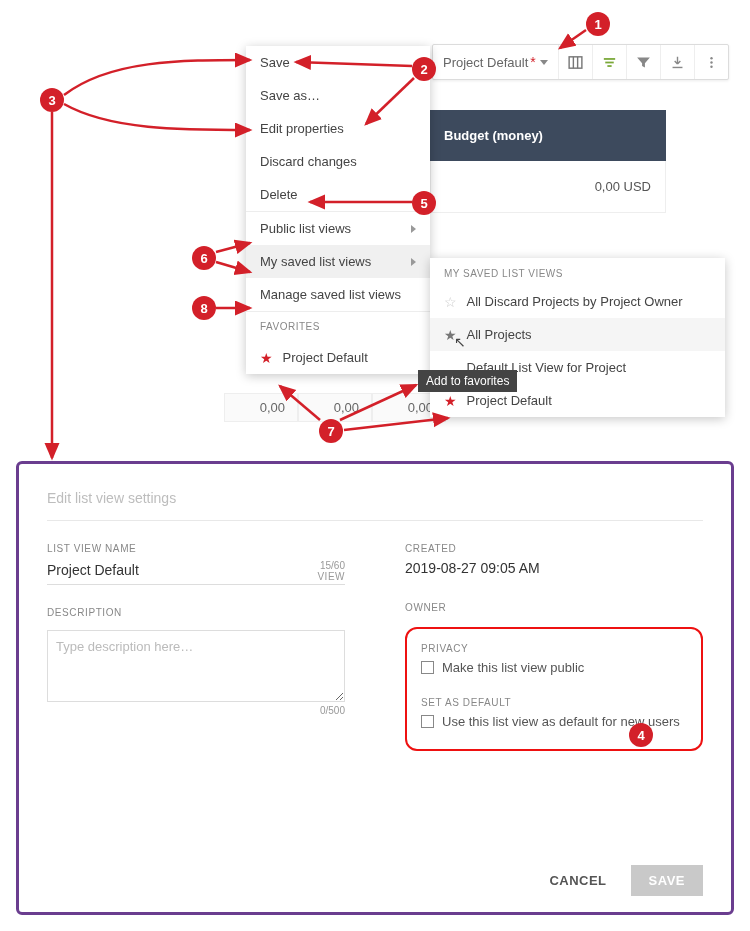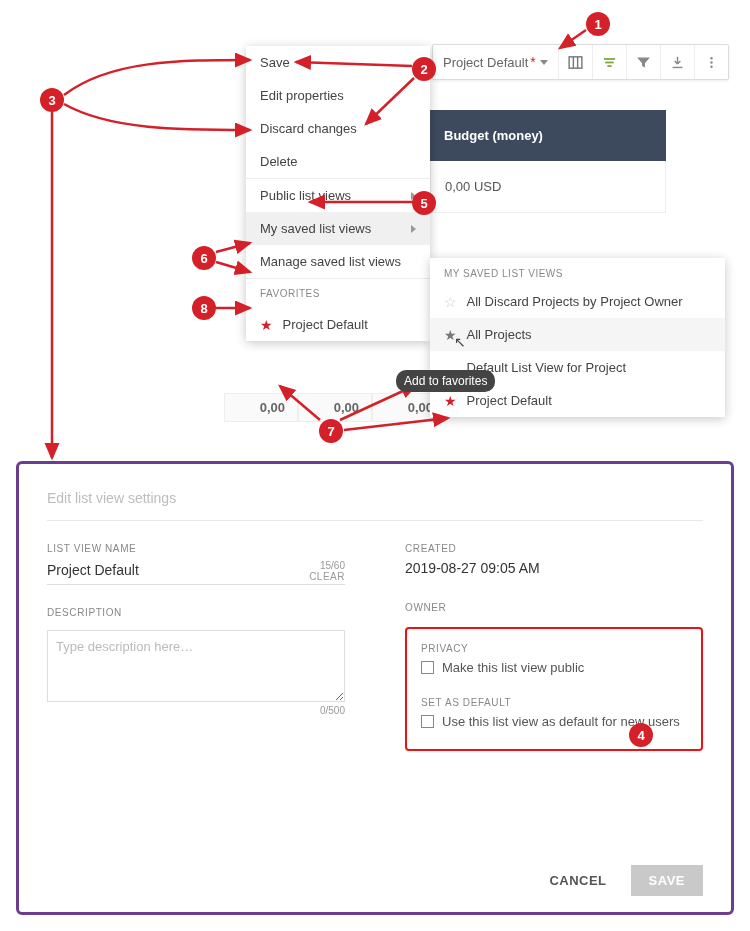--- a/index.html
+++ b/index.html
@@ -34,44 +34,44 @@
 .sub-header { padding: 10px 14px 6px; font-size: 10px; letter-spacing: 0.5px; color: #888; }
 .sub-item { padding: 9px 14px; display: flex; align-items: center; gap: 10px; color: #444; cursor: pointer; position: relative; }
 .sub-item.hover { background: #f5f5f5; }
 .star { font-size: 14px; line-height: 1; }
 .star.red { color: #d32029; }
 .star.grey { color: #777; }
 .star.empty { color: #ccc; }
 .cursor { position: absolute; left: 24px; top: 16px; font-size: 14px; z-index: 30; }
 
 
-.tooltip { position: absolute; top: 370px; left: 396px; background: #444; color: #fff; font-size: 12px; padding: 4px 8px; border-radius: 10px; z-index: 60; }
+.tooltip { position: absolute; top: 370px; left: 418px; background: #444; color: #fff; font-size: 12px; padding: 4px 8px; border-radius: 0; z-index: 60; }
 
 
 .table-col { position: absolute; left: 430px; top: 110px; width: 236px; }
 .th { background: #3d4a5d; color: #fff; font-weight: bold; font-size: 13px; padding: 18px 14px; }
-.td { background: #fff; color: #555; text-align: left; padding: 18px 14px; font-size: 13px; border: 1px solid #eee; border-top: none; }
+.td { background: #fff; color: #555; text-align: right; padding: 18px 14px; font-size: 13px; border: 1px solid #eee; border-top: none; }
 .footer-cells { position: absolute; left: 224px; top: 393px; display: flex; gap: 0; z-index: 10; }
-.fcell { width: 74px; text-align: right; padding: 6px 12px 6px 4px; color: #666; font-size: 13px; background: #fafafa; border: 1px solid #eee; font-weight: bold; }
+.fcell { width: 74px; text-align: right; padding: 6px 12px 6px 4px; color: #666; font-size: 13px; background: #fafafa; border: 1px solid #eee; }
 
 
 .modal { position: absolute; left: 16px; top: 461px; width: 718px; height: 454px; border: 3px solid #6a3d8f; border-radius: 6px; background: #fff; padding: 26px 28px 18px 28px; }
 .modal h2 { font-size: 14px; color: #bdbdbd; font-weight: 400; margin-bottom: 14px; }
 .hr { height: 1px; background: #e8e8e8; margin-bottom: 22px; }
 .cols { display: flex; gap: 60px; }
 .col { flex: 1; }
 .label { font-size: 10px; letter-spacing: 0.6px; color: #888; margin-bottom: 6px; }
 .val { font-size: 14px; color: #333; font-weight: 500; margin-bottom: 4px; }
 .counter { font-size: 10px; color: #999; text-align: right; }
 .clear { font-size: 10px; color: #999; text-align: right; letter-spacing: 0.5px; cursor: pointer; }
 .lvrow { display: flex; justify-content: space-between; align-items: flex-end; border-bottom: 1px solid #ddd; padding-bottom: 2px; }
 .textarea { width: 100%; height: 72px; border: 1px solid #ddd; resize: both; font-family: inherit; font-size: 13px; padding: 8px; color: #555; margin-top: 6px; }
 .textarea::placeholder { color: #bbb; }
 
-.redbox { border: 2px solid #e11; border-radius: 4px; padding: 14px 14px 14px 14px; margin-top: 14px; }
+.redbox { border: 2px solid #e11; border-radius: 12px; padding: 14px 14px 14px 14px; margin-top: 14px; }
 .chk-row { display: flex; align-items: center; gap: 8px; margin-bottom: 6px; color: #555; font-size: 13px; }
 .chk { width: 13px; height: 13px; border: 1px solid #888; background: #fff; flex-shrink: 0; }
 
 .modal-footer { position: absolute; right: 28px; bottom: 16px; display: flex; gap: 14px; align-items: flex-start; }
 .btn-cancel { color: #555; font-weight: bold; font-size: 13px; letter-spacing: 0.5px; cursor: pointer; padding: 8px 10px; }
 .btn-save { background: #c9c9c9; color: #fff; font-weight: bold; font-size: 13px; letter-spacing: 0.5px; padding: 8px 18px; cursor: pointer; }
 </style>
 </head>
 <body>
 
@@ -120,20 +120,21 @@
     <svg viewBox="0 0 24 24" fill="#888">
         <circle cx="12" cy="6" r="1.7"></circle>
         <circle cx="12" cy="12" r="1.7"></circle>
         <circle cx="12" cy="18" r="1.7"></circle>
       </svg>
   </div>
 </div>
 
 <div class="menu">
   <div class="menu-item">Save</div>
+  <div class="menu-item">Save as…</div>
   <div class="menu-item">Edit properties</div>
   <div class="menu-item">Discard changes</div>
   <div class="menu-item">Delete</div>
   <div class="menu-sep"></div>
   <div class="menu-item">
     <span>Public list views</span>
     <span class="chev-right"></span>
   </div>
   <div class="menu-item hover">
     <span>My saved list views</span>
@@ -174,21 +175,21 @@
 <div class="modal">
   <h2>Edit list view settings</h2>
   <div class="hr"></div>
   <div class="cols">
     <div class="col">
       <div class="label">LIST VIEW NAME</div>
       <div class="lvrow">
         <div class="val">Project Default</div>
         <div style="text-align:right">
           <div class="counter">15/60</div>
-          <div class="clear">CLEAR</div>
+          <div class="clear">VIEW</div>
         </div>
       </div>
       <div style="height:22px"></div>
       <div class="label">DESCRIPTION</div>
       <textarea class="textarea" placeholder="Type description here…" style=""></textarea>
       <div class="counter">0/500</div>
     </div>
     <div class="col">
       <div class="label">CREATED</div>
       <div class="val">2019-08-27 09:05 AM</div>

